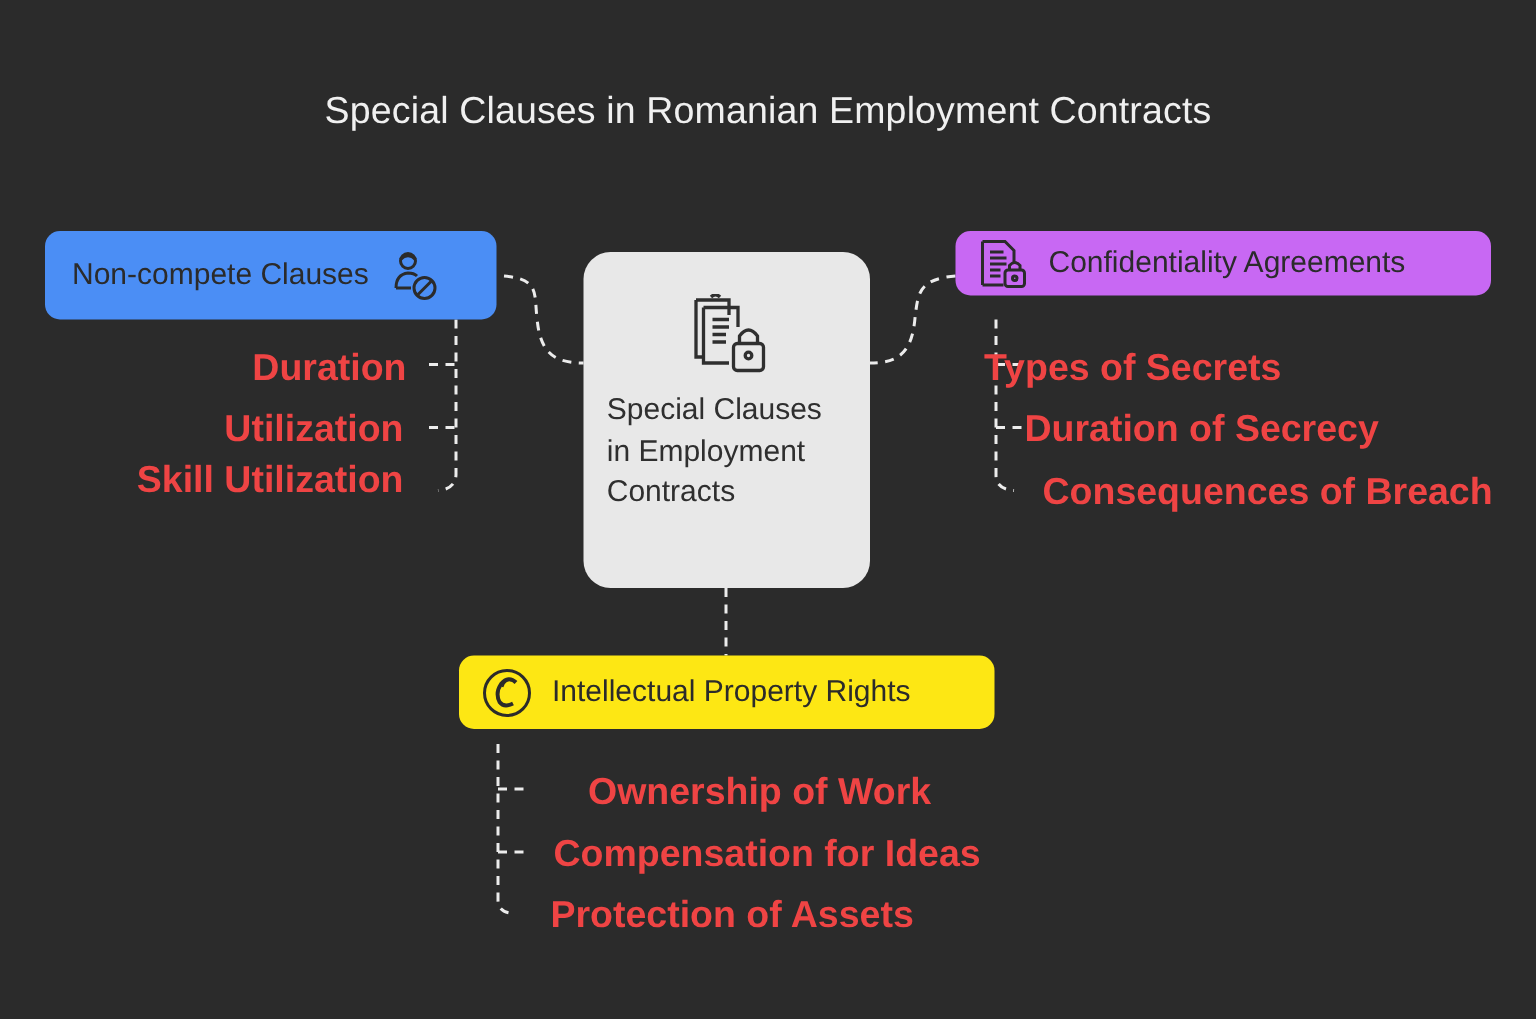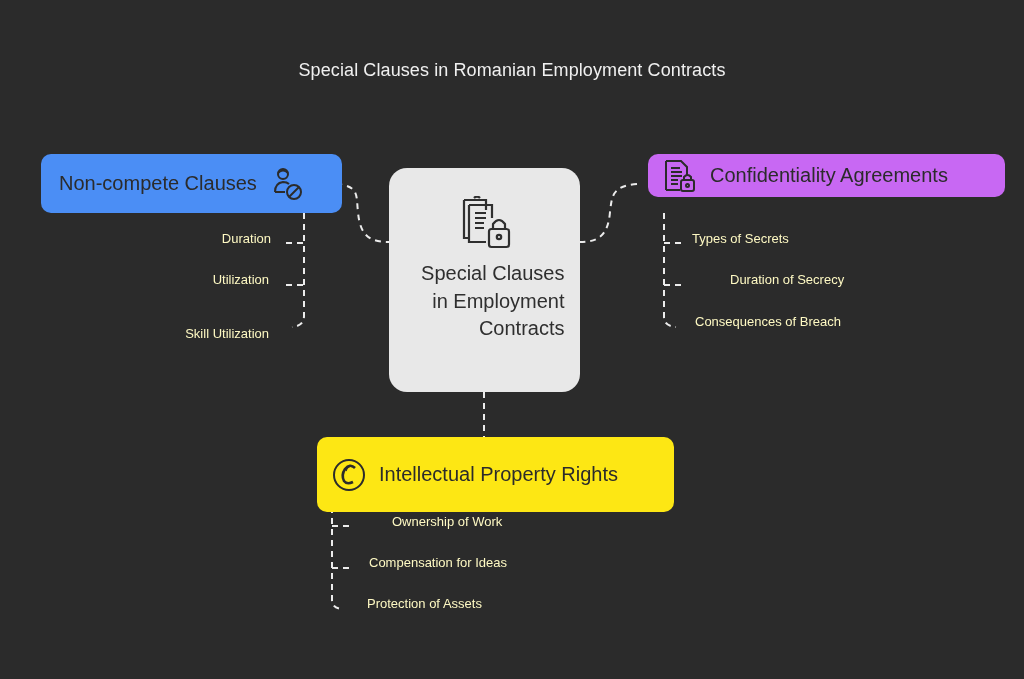--- a/index.html
+++ b/index.html
@@ -6,47 +6,47 @@
   body {
     width: 1024px; height: 679px;
     background: #2b2b2b;
     position: relative;
     overflow: hidden;
     font-family: "Liberation Sans", "DejaVu Sans", sans-serif;
     color: #ececec;
   }
   .title {
     position: absolute; left: 0; top: 60px; width: 1024px;
-    text-align: center; font-size: 18px; color: #f0f0f0;
+    text-align: center; font-size: 25px; color: #f0f0f0;
     letter-spacing: 0.1px;
   }
   svg.lines { position: absolute; left: 0; top: 0; }
   .node {
     position: absolute; border-radius: 10px;
     display: flex; align-items: center; box-sizing: border-box;
-    font-size: 20px; color: #2b2b2b; margin-left: 11px;
+    font-size: 20px; color: #2b2b2b;
   }
   .node-blue { left: 30px; top: 154px; width: 301px; height: 59px; background: #4b8ef5; padding-left: 18px; }
   .node-purple { left: 637px; top: 154px; width: 357px; height: 43px; background: #c868f3; padding-left: 12px; }
-  .node-yellow { left: 306px; top: 437px; width: 357px; height: 75px; background: #fde714; padding-left: 12px; }
+  .node-yellow { left: 306px; top: 437px; width: 357px; height: 49px; background: #fde714; padding-left: 12px; }
   .node .icon { display: inline-flex; width: 40px; height: 40px; align-items: center; justify-content: center; }
   .node-blue .icon { margin-left: 10px; }
   .node-purple .label, .node-yellow .label { margin-left: 10px; }
   .center {
     position: absolute; left: 389px; top: 168px; width: 191px; height: 224px;
     background: #e8e8e8; border-radius: 18px;
     display: flex; flex-direction: column; align-items: center;
     color: #2f2f2f;
   }
   .center .icon { margin-top: 28px; width: 58px; height: 58px; }
   .center .label {
-    margin-top: 6px; text-align: right; font-size: 20px; line-height: 27.5px;
+    margin-top: 6px; text-align: left; font-size: 20px; line-height: 27.5px;
     width: 160px;
   }
-  .leaf { position: absolute; font-size: 13px; color: #fef9c3; white-space: nowrap; }
+  .leaf { position: absolute; font-size: 25px; color: #ef4444; white-space: nowrap; font-weight: bold; }
   .leaf.right-align { text-align: right; }
 </style>
 </head>
 <body>
 
 <div class="title">Special Clauses in Romanian Employment Contracts</div>
 
 <svg class="lines" width="1024" height="679">
   <g fill="none" stroke="#ececec" stroke-width="2" stroke-dasharray="6 5" stroke-linecap="butt">
 
@@ -121,21 +121,21 @@
       <circle cx="18" cy="18" r="15"></circle>
       <path d="M24 11 Q19 6 14 12 Q10 18 13 24 Q16 28 22 25" stroke-width="2.6"></path>
       <path d="M22 10 Q17 8 15 14" stroke-width="1.2"></path>
     </svg>
   </span>
   <span class="label">Intellectual Property Rights</span>
 </div>
 
 <div class="leaf right-align" style="right:753px; top:231px;">Duration</div>
 <div class="leaf right-align" style="right:755px; top:272px;">Utilization</div>
-<div class="leaf right-align" style="right:755px; top:326px;">Skill Utilization</div>
+<div class="leaf right-align" style="right:755px; top:306px;">Skill Utilization</div>
 
-<div class="leaf" style="left:692px; top:231px;">Types of Secrets</div>
-<div class="leaf" style="left:730px; top:272px;">Duration of Secrecy</div>
+<div class="leaf" style="left:656px; top:231px;">Types of Secrets</div>
+<div class="leaf" style="left:683px; top:272px;">Duration of Secrecy</div>
 <div class="leaf" style="left:695px; top:314px;text-align:right;">Consequences of Breach</div>
 
 <div class="leaf" style="left:367px; top:514px;margin-left:25px;">Ownership of Work</div>
 <div class="leaf" style="left:369px; top:555px;">Compensation for Ideas</div>
 <div class="leaf" style="left:367px; top:596px;text-align:right;">Protection of Assets</div>
 
 </body></html>

